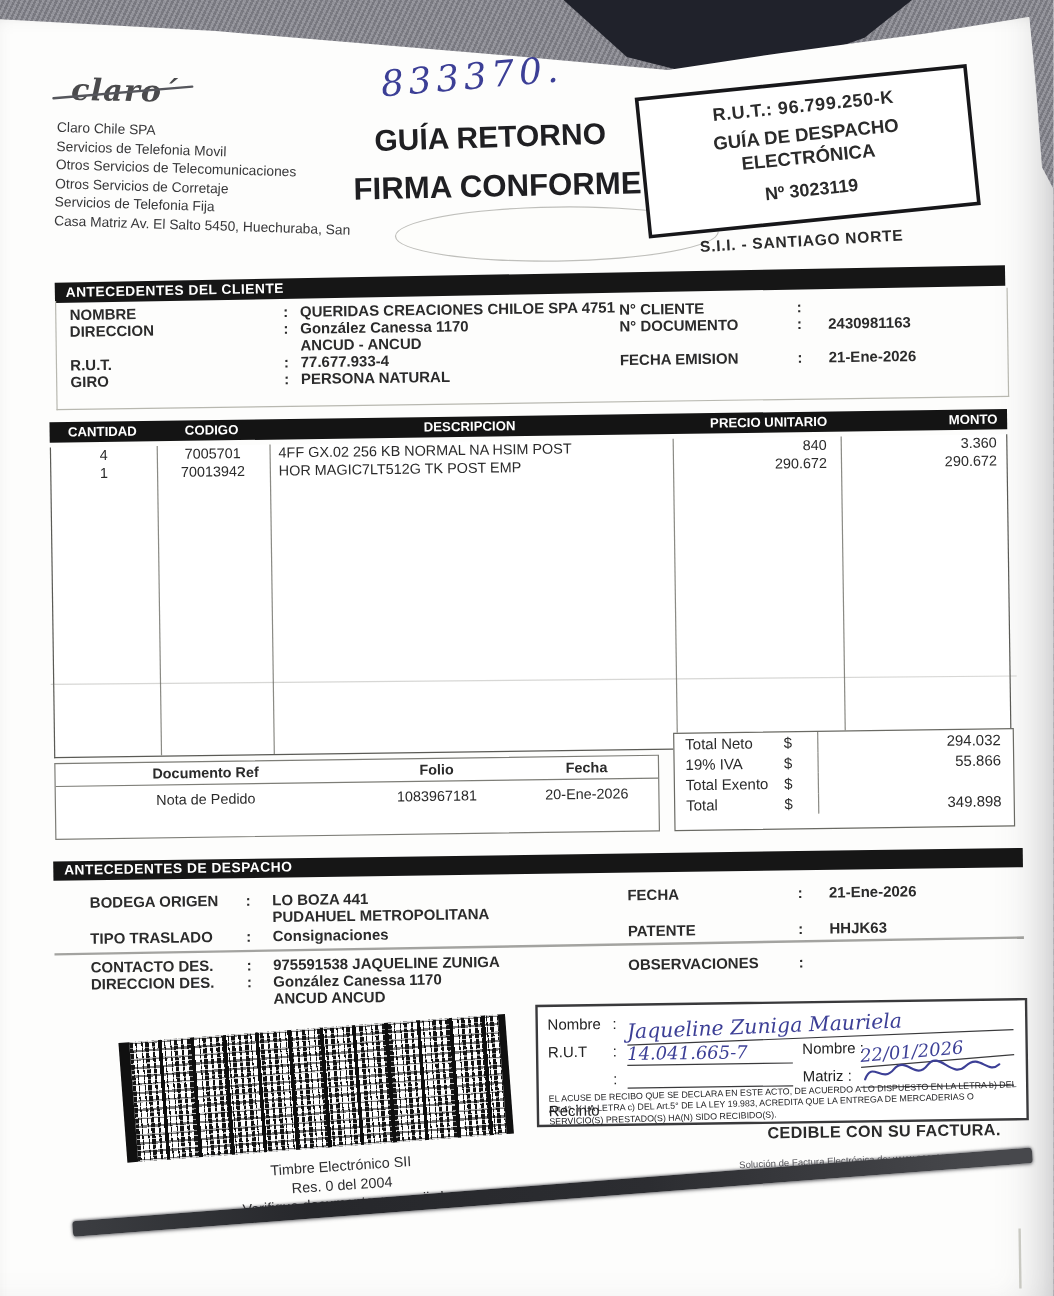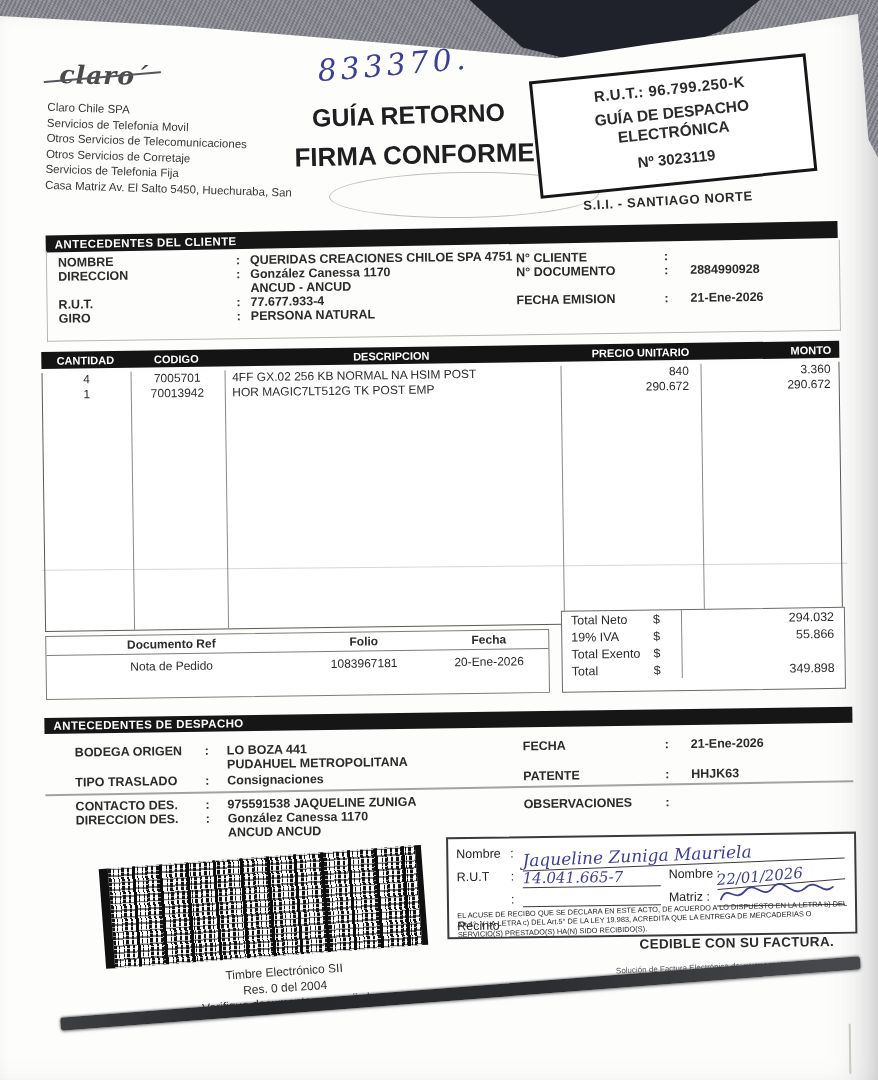--- a/index.html
+++ b/index.html
@@ -164,21 +164,21 @@
   </div>
 
   <div class="frow" style="left:478px;top:208px;">
     <span class="lbl" style="width:148px;">N° CLIENTE</span>
     <span class="sep" style="width:26px;">:</span>
     <span class="val"></span>
   </div>
   <div class="frow" style="left:478px;top:222px;">
     <span class="lbl" style="width:148px;">N° DOCUMENTO</span>
     <span class="sep" style="width:26px;">:</span>
-    <span class="val">2884990928</span>
+    <span class="val">2430981163</span>
   </div>
   <div class="frow" style="left:478px;top:250px;">
     <span class="lbl" style="width:148px;">FECHA EMISION</span>
     <span class="sep" style="width:26px;">:</span>
     <span class="val">21-Ene-2026</span>
   </div>
 
   <div class="abs" style="left:2px;top:302px;width:798px;">
     <div class="items-head">
       <span class="c c1">CANTIDAD</span>

